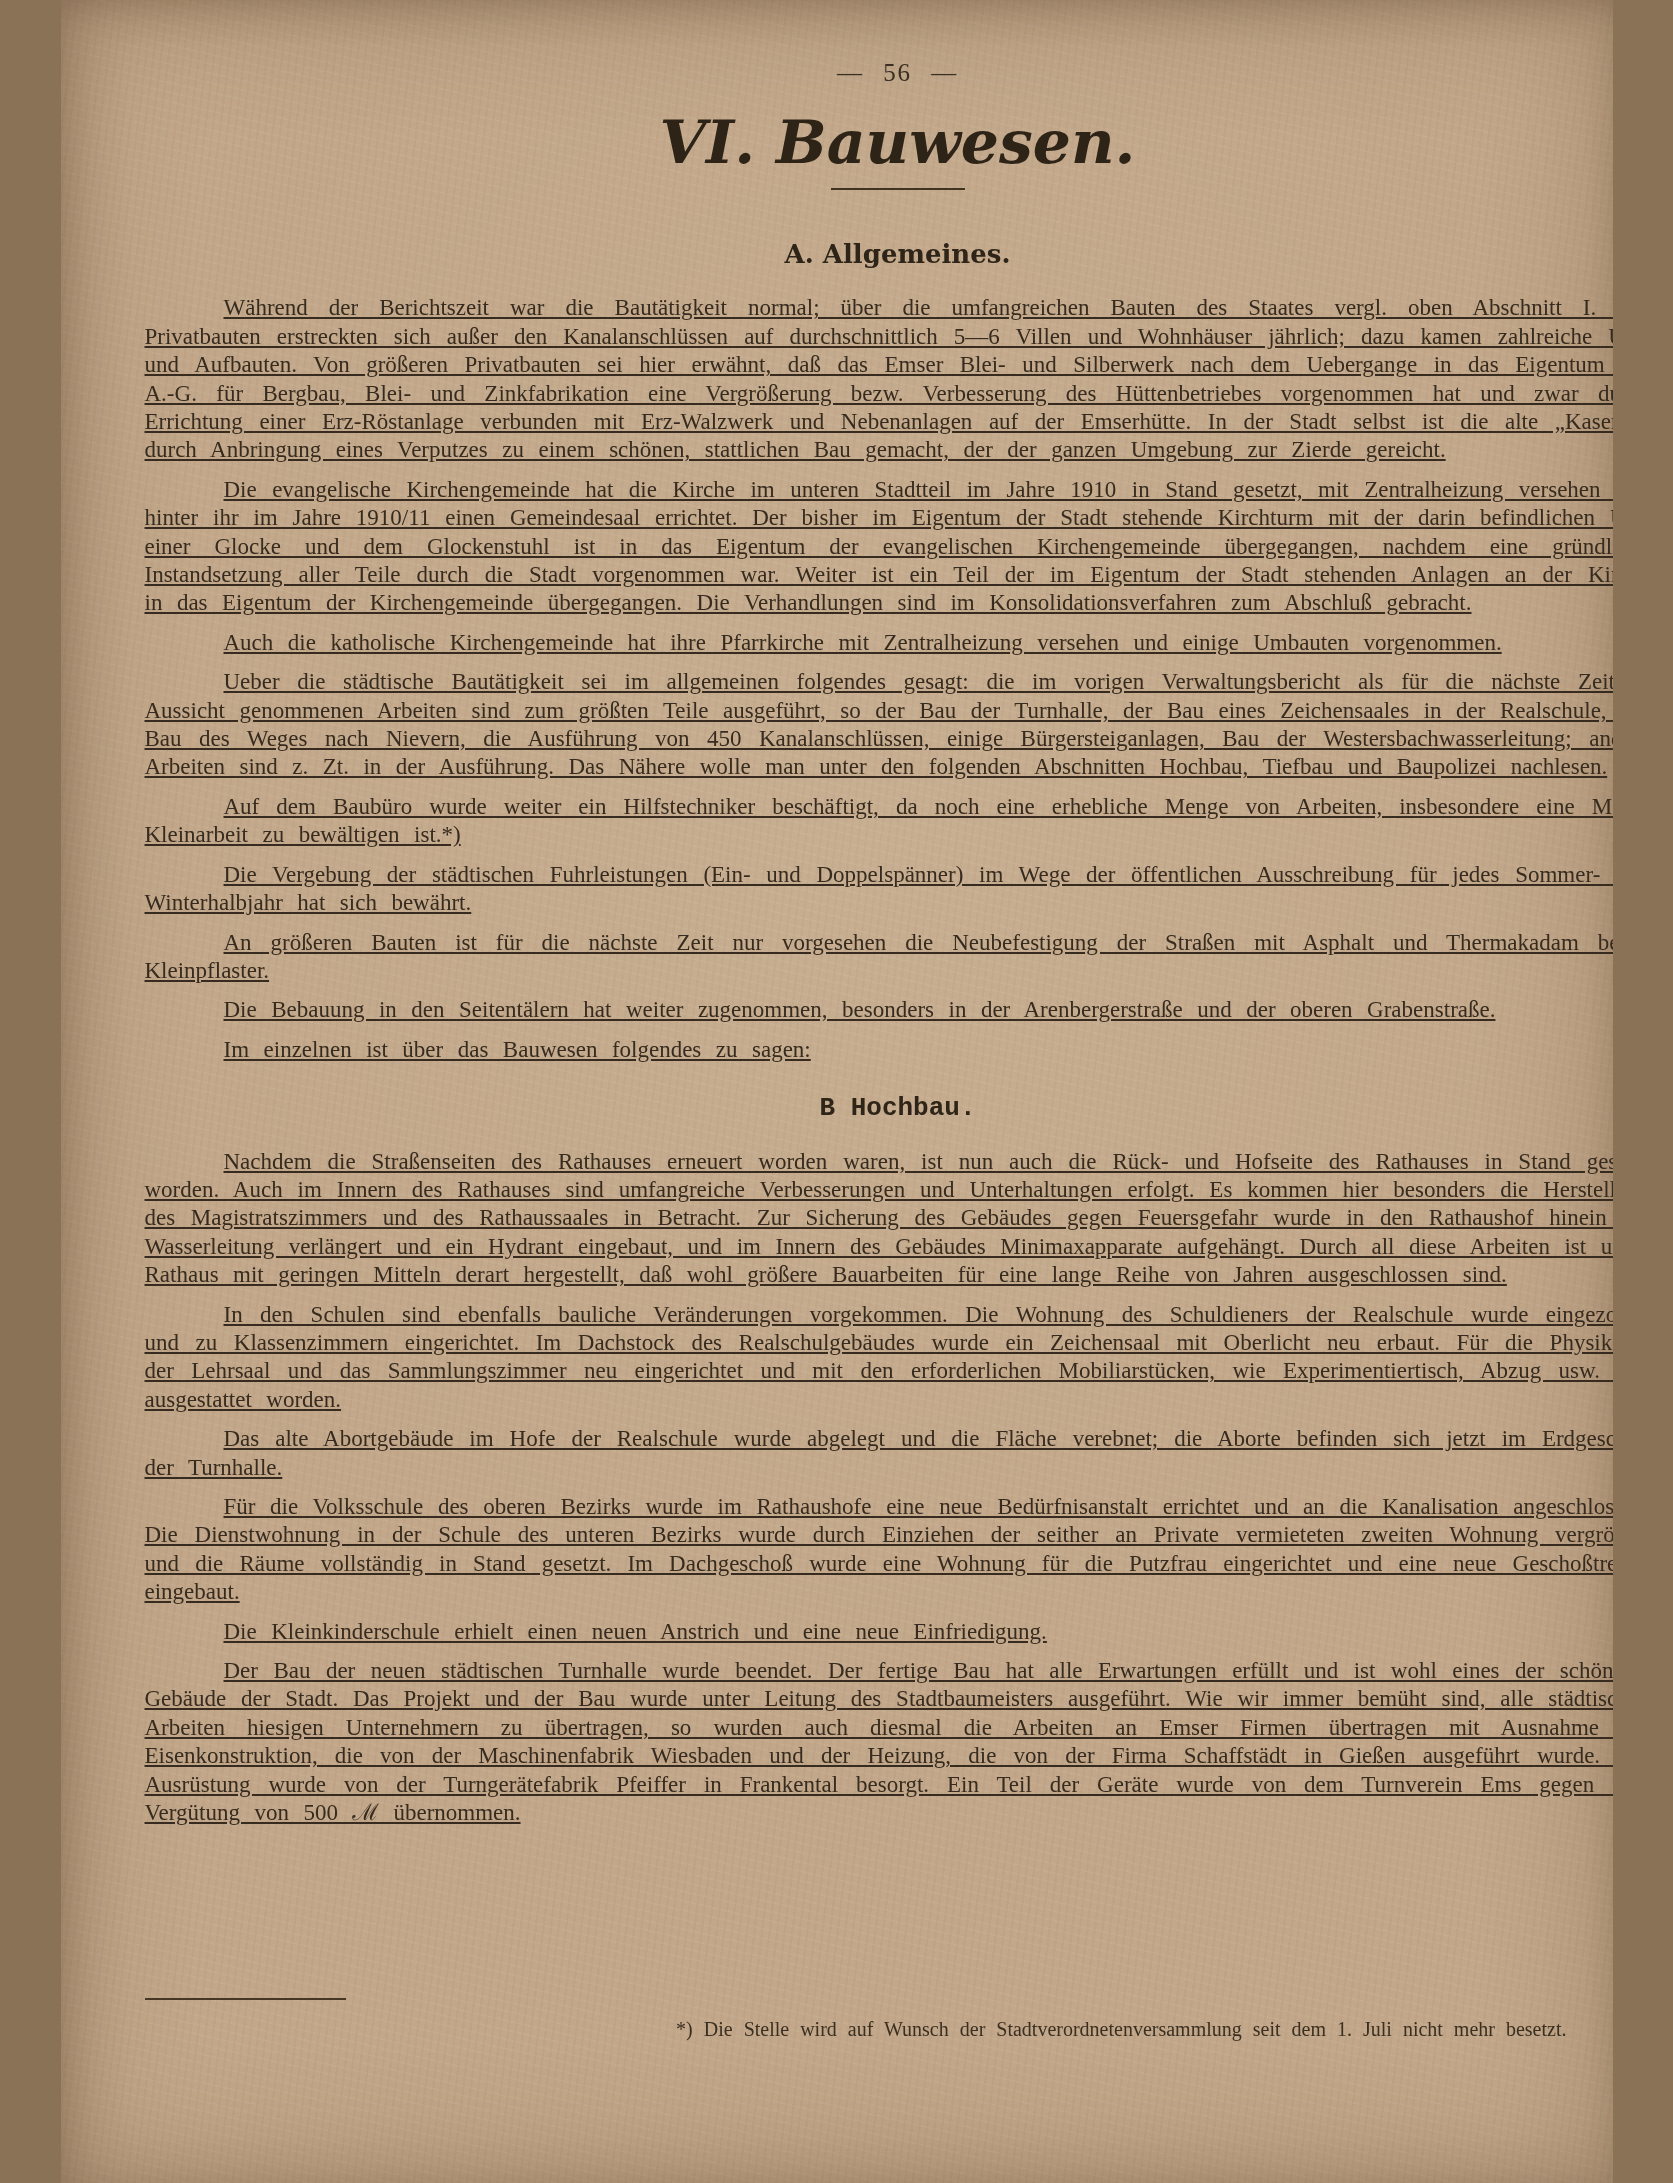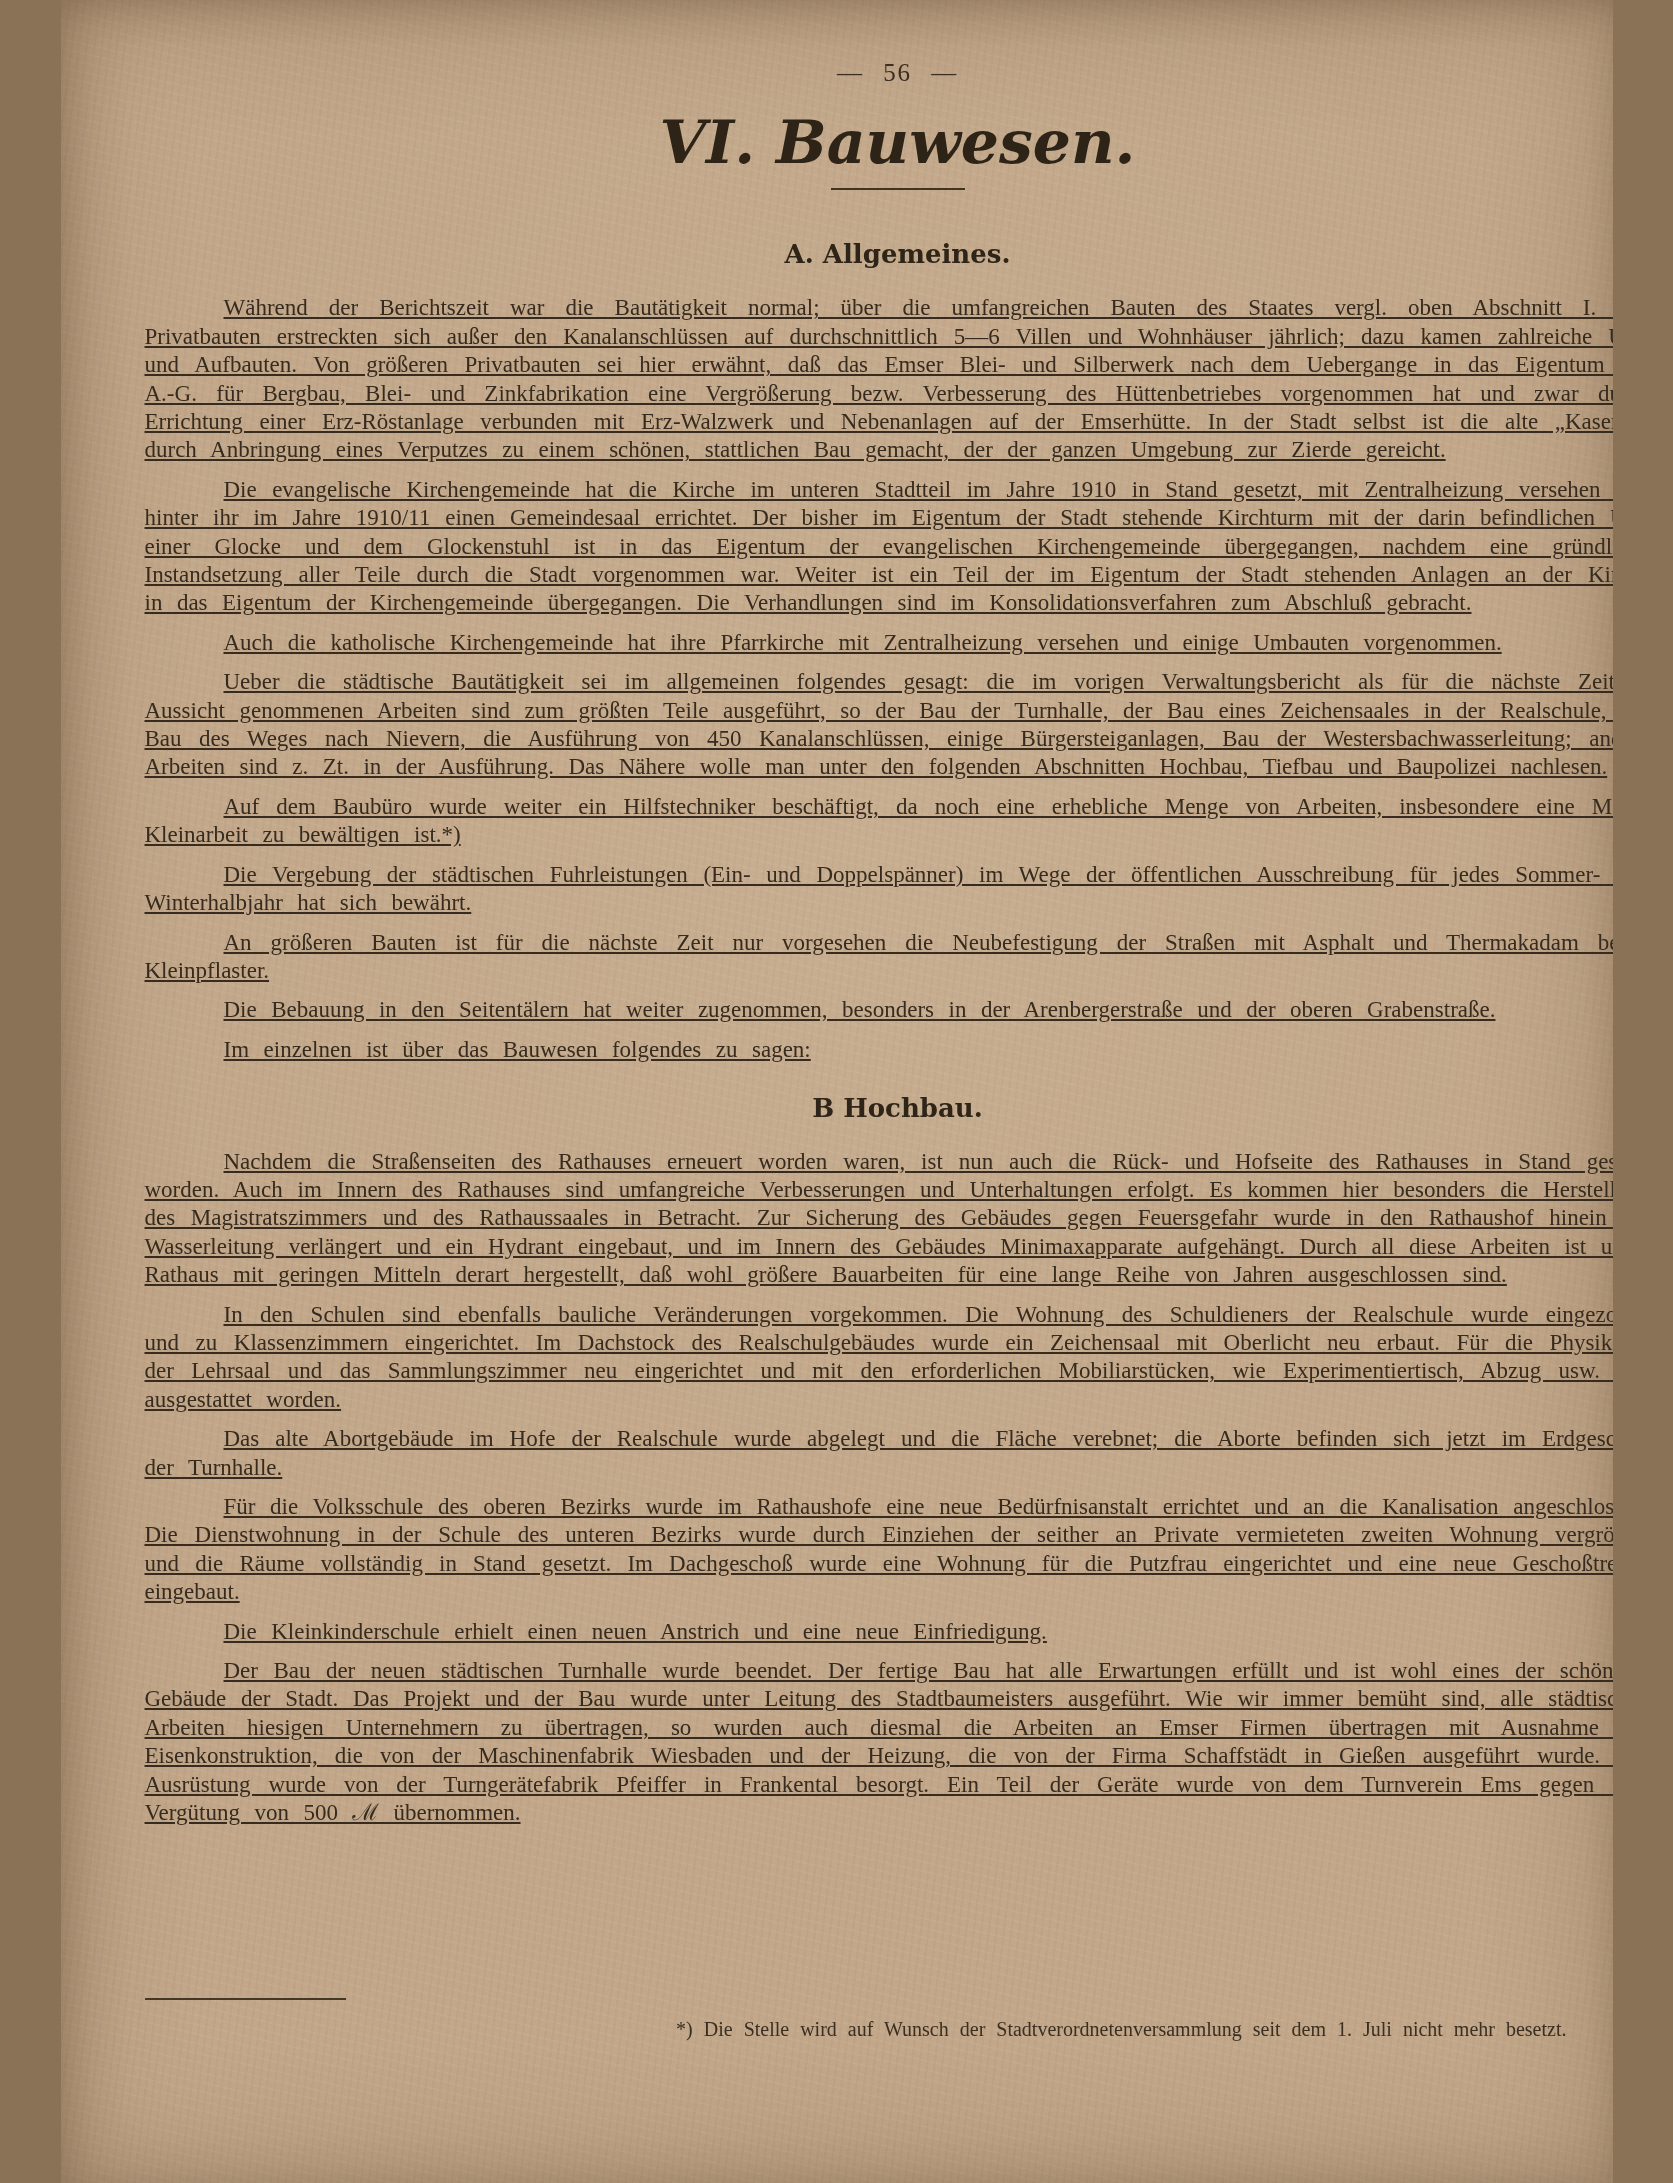--- a/index.html
+++ b/index.html
@@ -59,20 +59,21 @@
   .section-heading {
     text-align: center;
     font-family: "DejaVu Serif", "Liberation Serif", serif;
     font-weight: bold;
     font-size: 26px;
     color: #2e2417;
     margin: 18px 0 25px 0;
   }
   .section-heading.second {
     margin-top: 28.4px;
+    font-family: Liberation Mono, monospace;
   }
   p.body-para {
     margin: 0 0 11px 0;
     font-size: 23px;
     line-height: 28.4px;
     text-align: justify;
     text-indent: 79px;
     word-spacing: 0.38em;
     color: #362b1e;
     text-decoration: underline;

